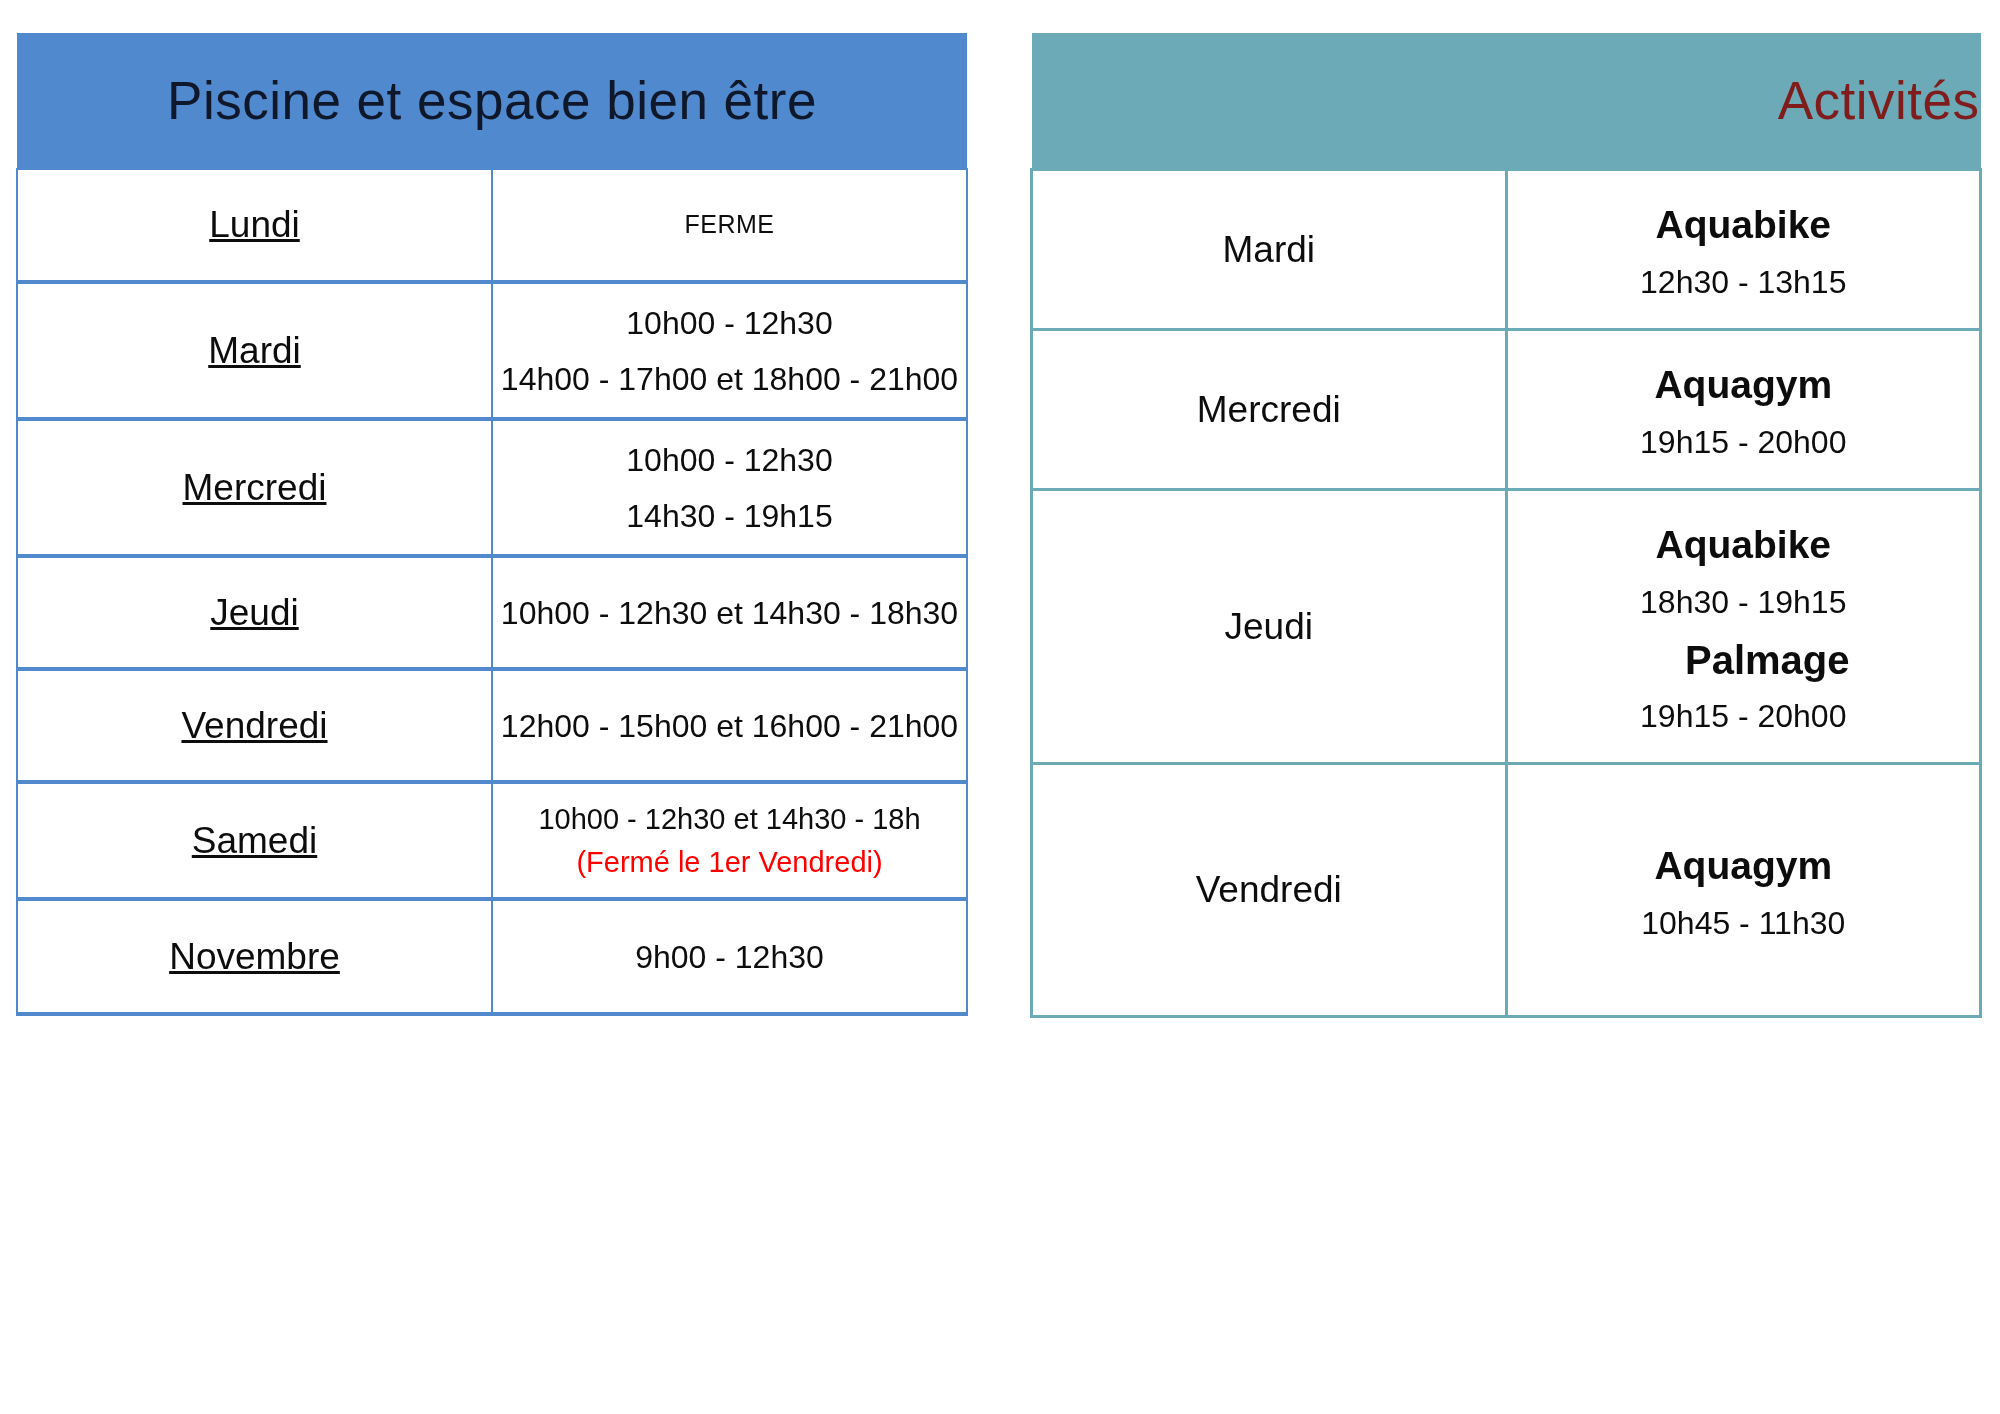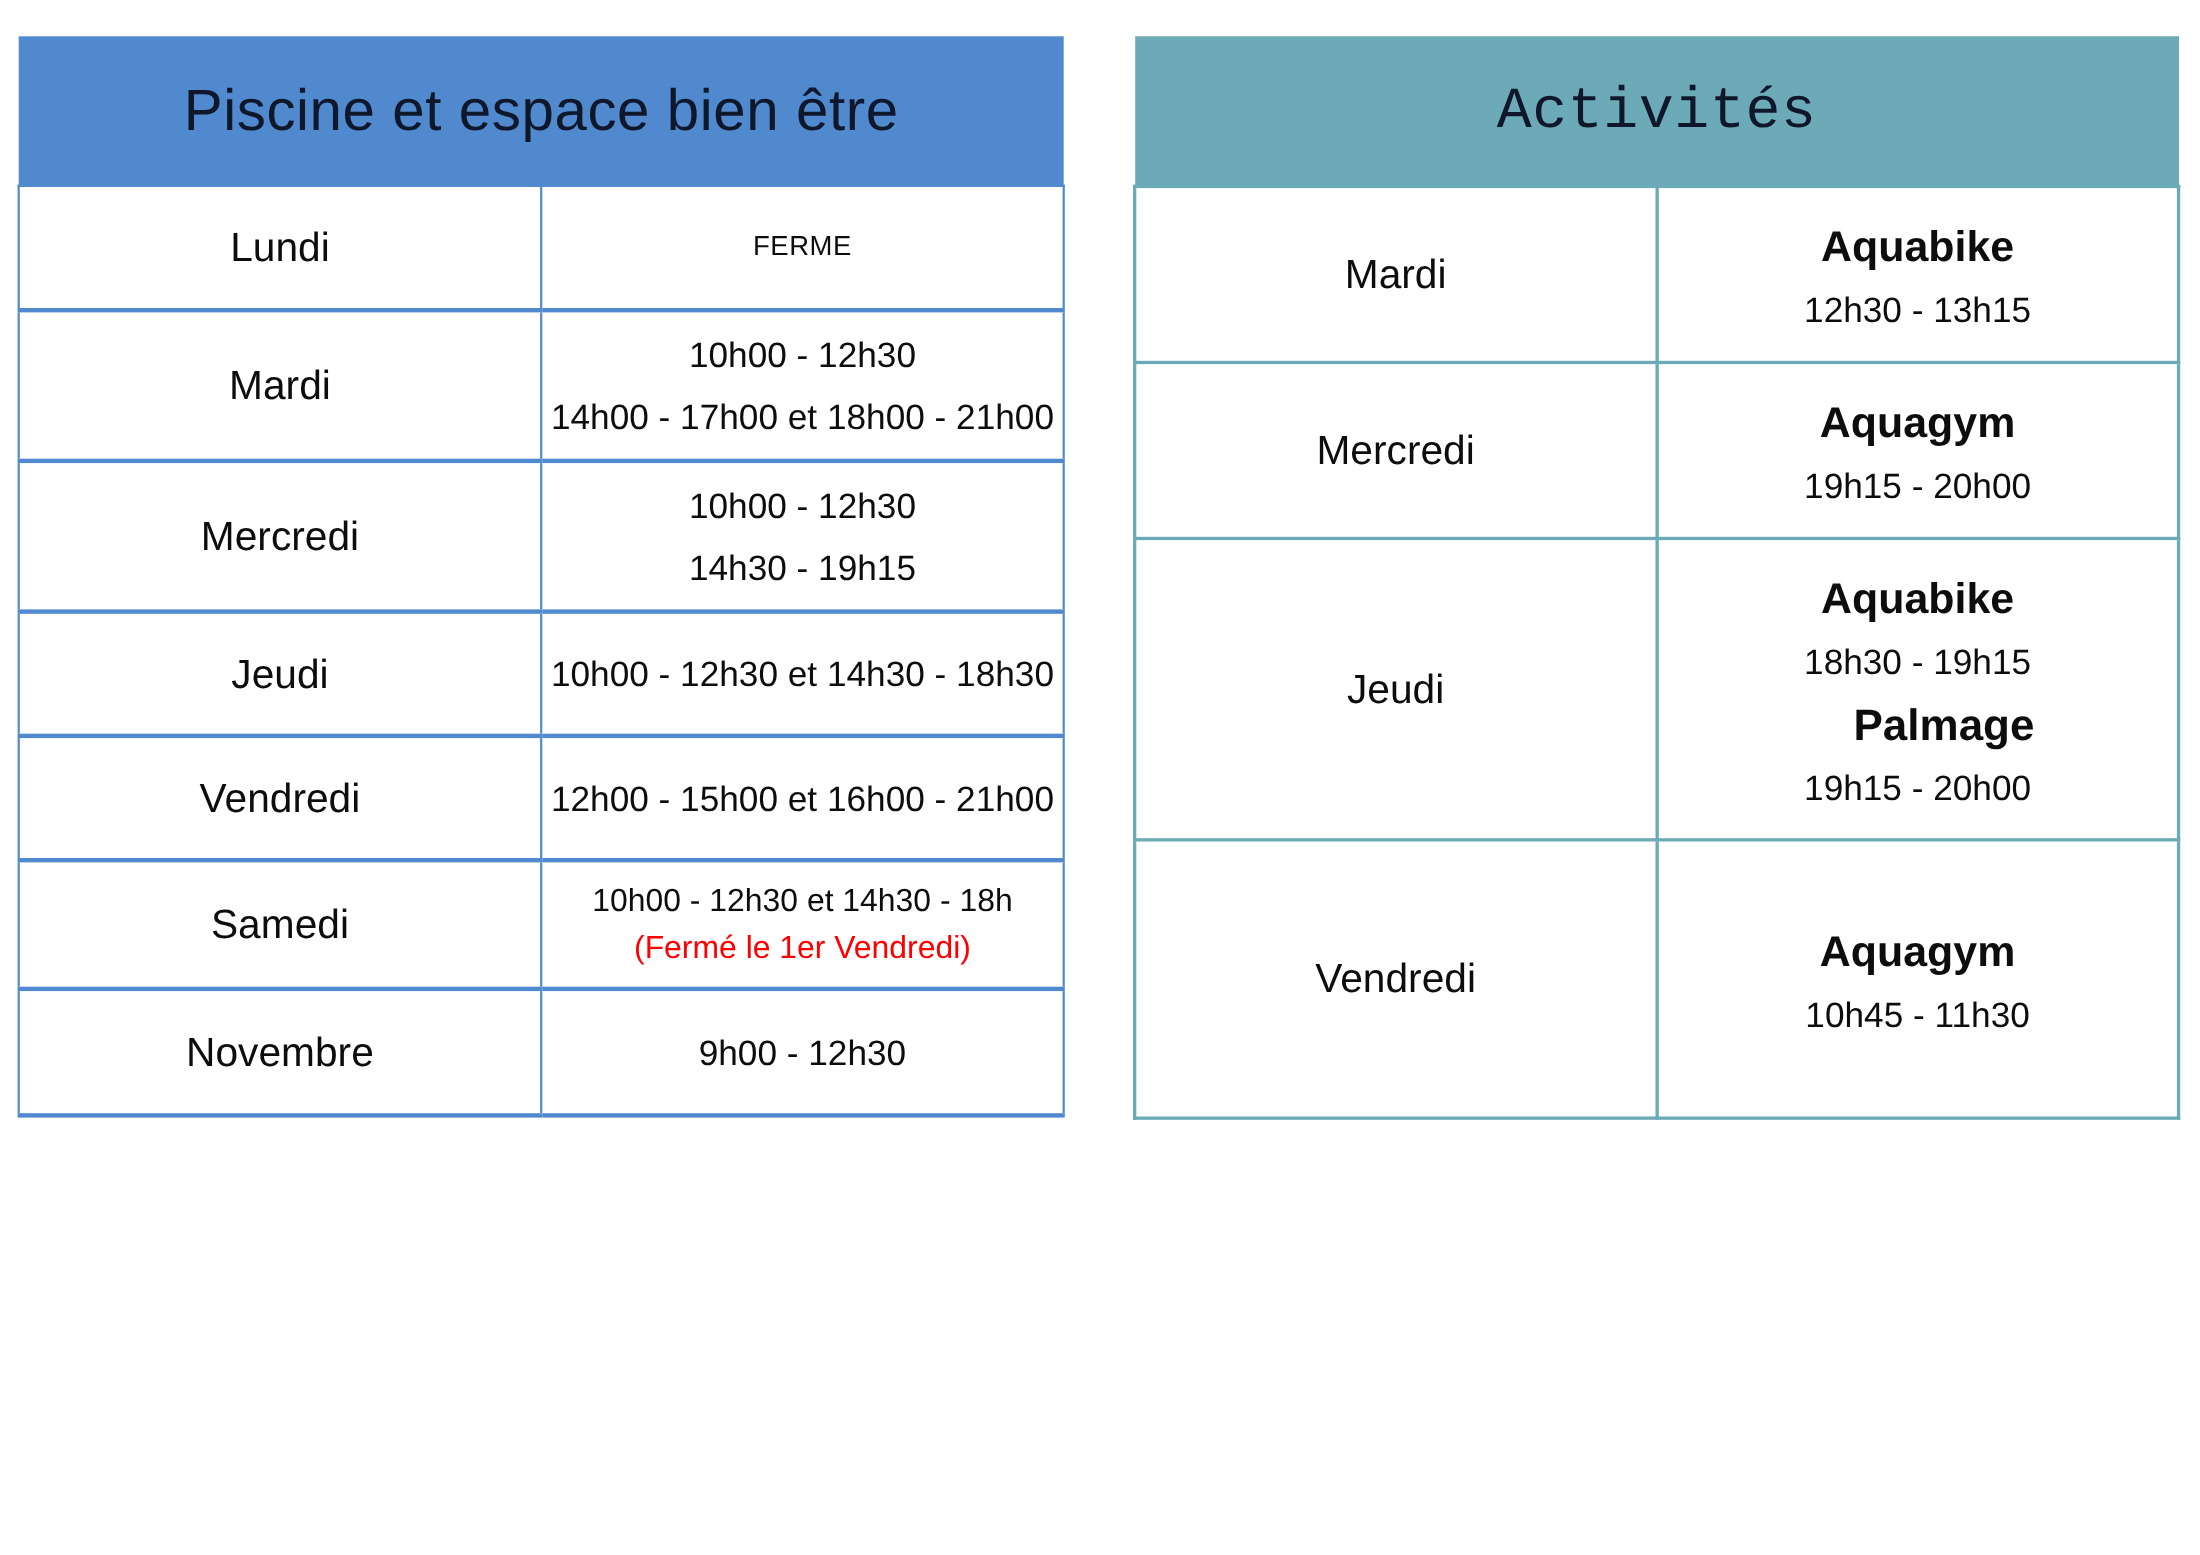--- a/index.html
+++ b/index.html
@@ -41,20 +41,21 @@
     border: 2px solid #5089CD;
     text-align: center;
     vertical-align: middle;
     color: #0d0d0d;
     background: #ffffff;
   }
   .pool-table td.day-cell {
     width: 294px;
     font-size: 37px;
     font-family: "Liberation Sans Narrow", "Liberation Sans", sans-serif;
+    text-decoration: underline;
   }
   .pool-table td.hours-cell {
     font-size: 32px;
     font-family: "Liberation Sans Narrow", "Liberation Sans", sans-serif;
     line-height: 1.75;
     margin-left: 41px;
   }
   .pool-table tr.row-thick > td {
     border-top-width: 4px;
   }
@@ -81,27 +82,27 @@
   .act-table {
     position: absolute;
     left: 1030px;
     top: 33px;
     width: 952px;
     border-collapse: collapse;
     table-layout: fixed;
   }
   .act-header {
     background: #6CAAB8;
-    color: #0f172a;
+    color: #7f1d1d;
     height: 133px;
-    text-align: center;
+    text-align: right;
     vertical-align: middle;
     font-size: 53px;
     font-weight: 400;
-    font-family: Liberation Mono, monospace;
+    font-family: Liberation Sans, sans-serif;
     letter-spacing: 0.5px;
     border: none;
   }
   .act-table td.day-cell,
   .act-table td.detail-cell {
     border: 3px solid #6CAAB8;
     text-align: center;
     vertical-align: middle;
     color: #0d0d0d;
     background: #ffffff;

